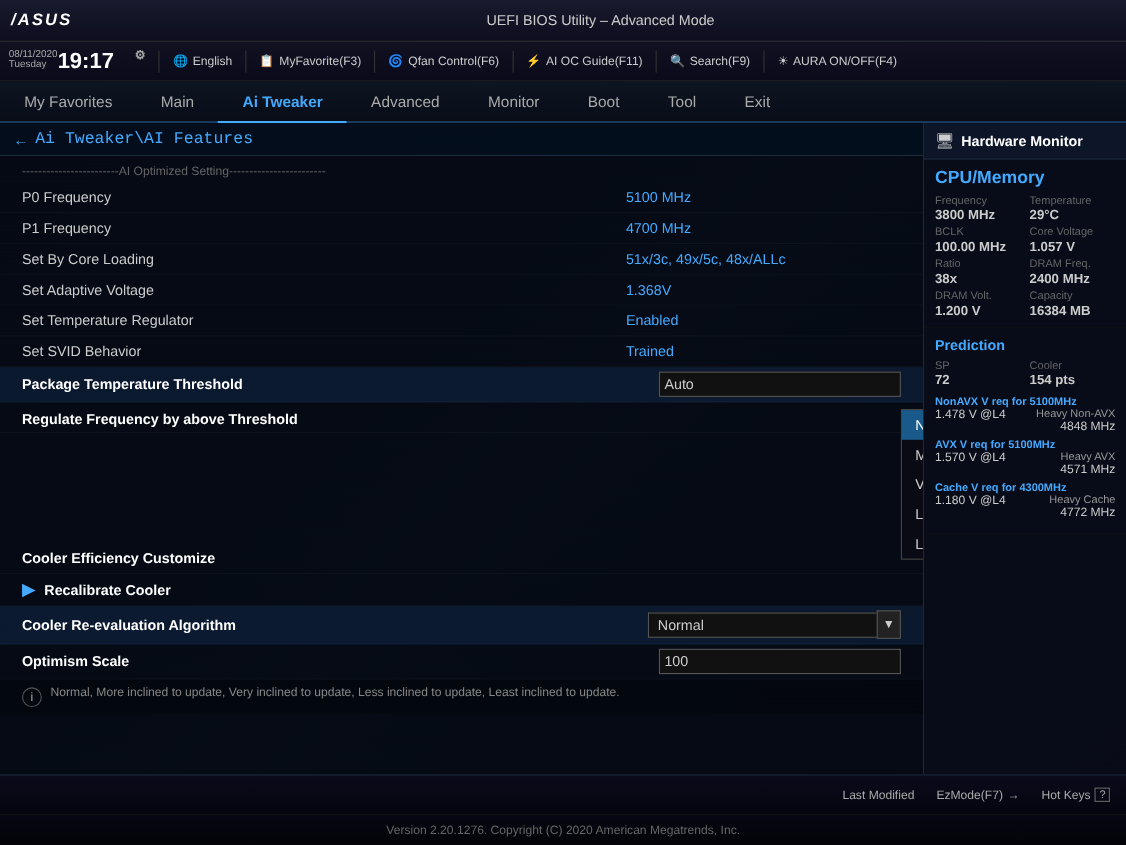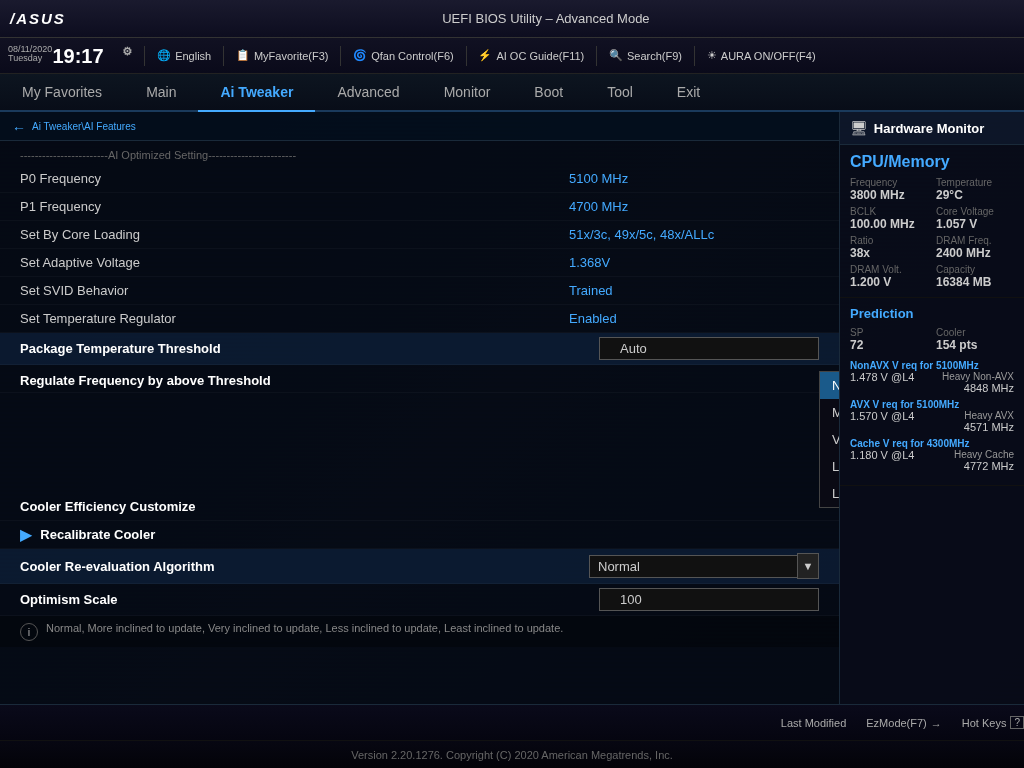--- a/index.html
+++ b/index.html
@@ -185,21 +185,22 @@
     }
 
     .breadcrumb-arrow {
       color: #4af;
       font-size: 14px;
       cursor: pointer;
     }
 
     .breadcrumb-text {
       color: #4af;
-      font-size: 10px;
+      font-size: 15px;
+      font-family: Liberation Mono, monospace;
     }
 
     
     .settings-list {
       padding: 4px 0;
     }
 
     .settings-separator {
       color: #666;
       font-size: 11px;
@@ -236,21 +237,21 @@
       text-align: left;
     }
 
     .settings-value.cyan { color: #4af; }
 
     .dropdown-box-auto {
       background: #111;
       border: 1px solid #555;
       color: #ccc;
       font-size: 13px;
-      padding: 3px 20px;
+      padding: 3px 4px;
       min-width: 220px;
     }
 
     
     .dropdown-menu-wrapper {
       position: relative;
     }
 
     .dropdown-menu {
       position: absolute;
@@ -306,21 +307,21 @@
     }
 
     
     .status-bar {
       height: 36px;
       background: linear-gradient(180deg, #0a0a1a 0%, #050510 100%);
       border-top: 1px solid #1a2a3a;
       display: flex;
       align-items: center;
       justify-content: space-between;
-      padding: 0 0;
+      padding: 0 15px;
       font-size: 11px;
       color: #999;
     }
 
     .info-row {
       padding: 6px 20px;
       display: flex;
       align-items: flex-start;
       gap: 8px;
       background: rgba(0,0,0,0.3);
@@ -576,26 +577,26 @@
         </div>
         <div class="settings-row">
           <span class="settings-label">Set By Core Loading</span>
           <span class="settings-value cyan">51x/3c, 49x/5c, 48x/ALLc</span>
         </div>
         <div class="settings-row">
           <span class="settings-label">Set Adaptive Voltage</span>
           <span class="settings-value cyan">1.368V</span>
         </div>
         <div class="settings-row">
+          <span class="settings-label">Set Temperature Regulator</span>
+          <span class="settings-value cyan">Enabled</span>
+        </div>
+        <div class="settings-row">
           <span class="settings-label">Set SVID Behavior</span>
           <span class="settings-value cyan">Trained</span>
-        </div>
-        <div class="settings-row">
-          <span class="settings-label">Set Temperature Regulator</span>
-          <span class="settings-value cyan">Enabled</span>
         </div>
 
         <div class="settings-row highlighted">
           <span class="settings-label bold">Package Temperature Threshold</span>
           <div class="dropdown-box-auto">
             <span>Auto</span>
           </div>
         </div>
 
         <div class="settings-row" style="position:relative; align-items: flex-start; padding-top: 6px; padding-bottom: 0;">

